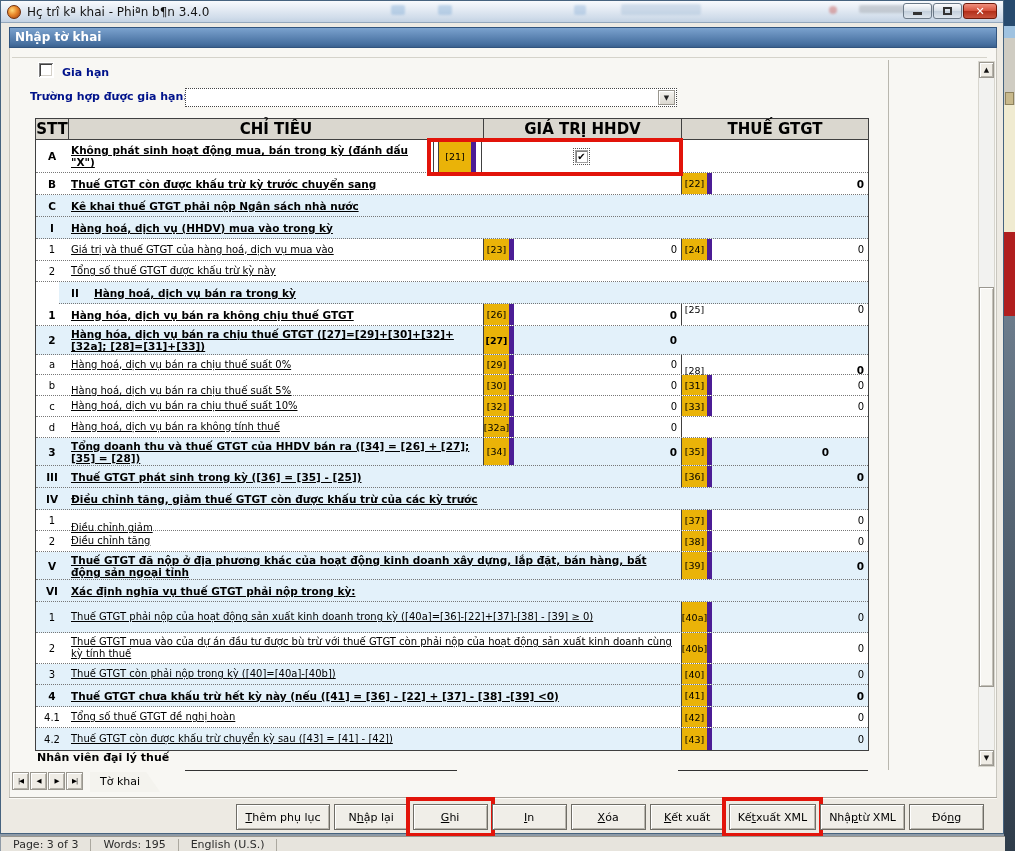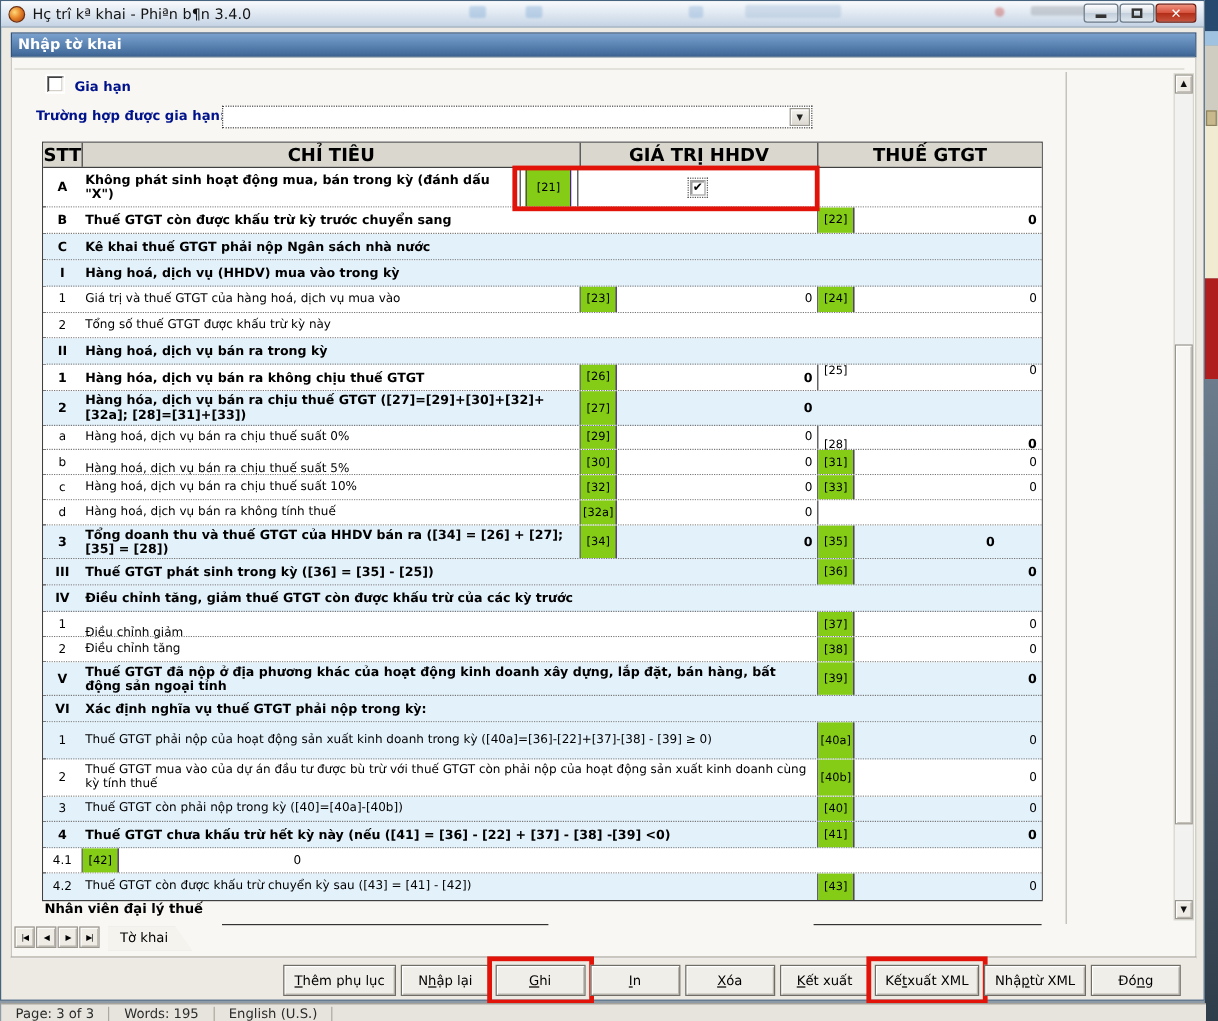--- a/index.html
+++ b/index.html
@@ -57,23 +57,23 @@
   .t-hrow { display:flex; height:21px; background:#DAD7CF; font-weight:bold; font-size:15px; border-bottom:1px solid #404040; }
   .t-hrow > div { display:flex; align-items:center; justify-content:center; }
   .hc1 { width:32px; } .hc2 { width:415px; border-left:1px solid #404040; }
   .hc3 { width:198px; border-left:1px solid #404040; } .hc4 { width:187px; border-left:1px solid #404040; }
 
   .t-row { display:flex; border-bottom:1px dotted #777; background:#fff; font-size:10px; }
   .t-row:last-child { border-bottom:none; }
   .rblue { background:#E3F1FA; }
   .rbold { font-weight:bold; font-size:10.5px; }
   .c-stt { width:32px; display:flex; align-items:center; justify-content:center; flex:none; }
-  .c-label { padding:1px 3px; display:flex; align-items:center; line-height:12px; flex:none; }
+  .c-label { padding:1px 3px; display:flex; align-items:center; line-height:12px; flex:none;text-decoration:underline; }
   .c-reg { display:flex; border-left:1px solid #404040; flex:none; }
-  .codebox { border-right:1px solid #4c1d95; background:#84cc16; display:flex; align-items:center; justify-content:center;
+  .codebox { border-right:5px solid #4c1d95; background:#eab308; display:flex; align-items:center; justify-content:center;
       font-size:9.5px; font-weight:normal; flex:none; }
   .cb21 { border-left:1px solid #404040; margin-left:4px; }
   .code-reg { align-items:stretch; }
   .valfield { flex:1; display:flex; align-items:center; justify-content:flex-end; padding-right:4px; }
   .chk-reg { align-items:center; justify-content:center; }
   .chk-focus { border:1px dotted #555; padding:1px; }
   .chk { width:13px; height:13px; background:#fff; box-shadow:inset 1px 1px 0 #808080, inset -1px -1px 0 #fff;
       border:1px solid #A0A0A0; display:flex; align-items:center; justify-content:center; font-size:10px; color:#000; }
 
   
@@ -219,38 +219,38 @@
               </div>
             </div>
             <div class="t-row" style="height: 21px;">
               <div class="c-stt">2</div>
               <div class="c-label" style="width: 613px;">Tổng số thuế GTGT  được khấu trừ kỳ này</div>
               <div class="c-reg" style="width: 187px; margin-top: 48px;">
                 <div class="codebox" style="width: 30px;">[25]</div>
                 <div class="valfield">0</div>
               </div>
             </div>
-            <div class="t-row rblue rbold" style="height: 22px;">
+            <div class="t-row rblue rbold" style="height: 22px; margin-left: 23px;">
               <div class="c-stt">II</div>
               <div class="c-label" style="width: 800px;">Hàng hoá, dịch vụ bán ra trong kỳ</div>
             </div>
             <div class="t-row rbold" style="height: 22px;">
               <div class="c-stt">1</div>
               <div class="c-label" style="width: 415px;">Hàng hóa, dịch vụ bán ra không chịu thuế GTGT</div>
               <div class="c-reg" style="width: 198px;">
                 <div class="codebox" style="width: 30px;">[26]</div>
                 <div class="valfield">0</div>
               </div>
               <div class="c-reg" style="width: 187px;"></div>
             </div>
             <div class="t-row rblue rbold" style="height: 29px;">
               <div class="c-stt">2</div>
               <div class="c-label" style="width: 415px;">Hàng hóa, dịch vụ bán ra chịu thuế GTGT ([27]=[29]+[30]+[32]+[32a]; [28]=[31]+[33])</div>
               <div class="c-reg" style="width: 198px;">
-                <div class="codebox" style="width: 30px;">[27]</div>
+                <div class="codebox" style="width: 30px; font-weight: bold;">[27]</div>
                 <div class="valfield">0</div>
               </div>
               <div class="c-reg" style="width: 187px; margin-top: 44px;">
                 <div class="codebox" style="width: 30px;">[28]</div>
                 <div class="valfield">0</div>
               </div>
             </div>
             <div class="t-row" style="height: 20px;">
               <div class="c-stt">a</div>
               <div class="c-label" style="width: 415px;">Hàng hoá, dịch vụ bán ra chịu thuế suất 0%</div>
@@ -372,20 +372,21 @@
             <div class="t-row rblue rbold" style="height: 22px;">
               <div class="c-stt">4</div>
               <div class="c-label" style="width: 613px;">Thuế GTGT chưa khấu trừ hết kỳ này (nếu ([41] = [36] - [22] + [37] - [38] -[39] &lt;0)</div>
               <div class="c-reg" style="width: 187px;">
                 <div class="codebox" style="width: 30px;">[41]</div>
                 <div class="valfield">0</div>
               </div>
             </div>
             <div class="t-row" style="height: 21px;">
               <div class="c-stt">4.1</div>
+              <div class="c-label" style="width: 613px;">Tổng số thuế GTGT đề nghị hoàn</div>
               <div class="c-reg" style="width: 187px;">
                 <div class="codebox" style="width: 30px;">[42]</div>
                 <div class="valfield">0</div>
               </div>
             </div>
             <div class="t-row rblue" style="height: 22px;">
               <div class="c-stt">4.2</div>
               <div class="c-label" style="width: 613px;">Thuế GTGT còn được khấu trừ chuyển kỳ sau ([43] = [41] - [42])</div>
               <div class="c-reg" style="width: 187px;">
                 <div class="codebox" style="width: 30px;">[43]</div>

